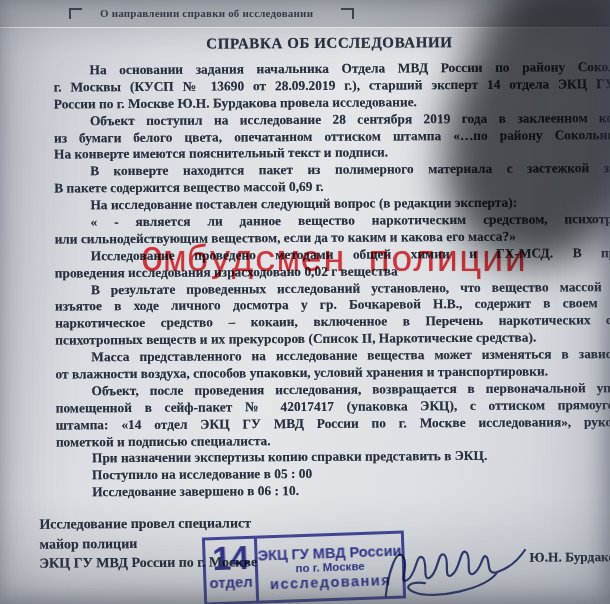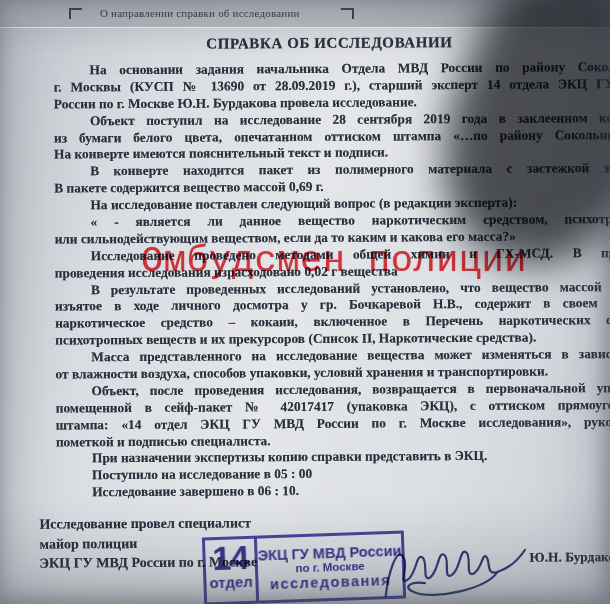--- a/index.html
+++ b/index.html
@@ -11,21 +11,21 @@
     font-family:"Liberation Serif","DejaVu Serif",serif;
     color:#29303d;
   }
   
   .topband{position:absolute;left:0;top:0;width:100%;height:27px;
     background:linear-gradient(to right,#b0b4ba 0%,#b8bcc2 55%,#9a9ea4 100%);
     border-bottom:1px solid #eef0f2;}
   .corner{position:absolute;width:11px;height:9px;top:8px;}
   .corner.l{left:69px;border-left:2px solid #3c424e;border-top:2px solid #3c424e;}
   .corner.r{left:341px;border-right:2px solid #3c424e;border-top:2px solid #3c424e;}
-  .headnote{position:absolute;left:100px;top:7px;font-size:11px;font-weight:normal;
+  .headnote{position:absolute;left:100px;top:7px;font-size:11px;font-weight:bold;
     color:#333945;letter-spacing:.2px;white-space:nowrap;}
   
   .doc{position:absolute;left:0;top:0;width:100%;height:100%;transform:rotate(-.35deg);}
   .title{position:absolute;left:55px;top:35px;width:552px;text-align:center;
     font-size:15px;font-weight:bold;letter-spacing:.6px;
     text-shadow:0 0 .7px rgba(41,48,61,.65);}
   .bodytxt{position:absolute;left:55px;top:61px;width:600px;font-size:13.4px;
     font-weight:bold;text-shadow:0 0 .6px rgba(41,48,61,.5);}
   .bodytxt .line{height:16.9px;line-height:16.9px;white-space:nowrap;overflow:visible;}
   .bodytxt .line.jst{white-space:normal;text-align:justify;text-align-last:justify;}

